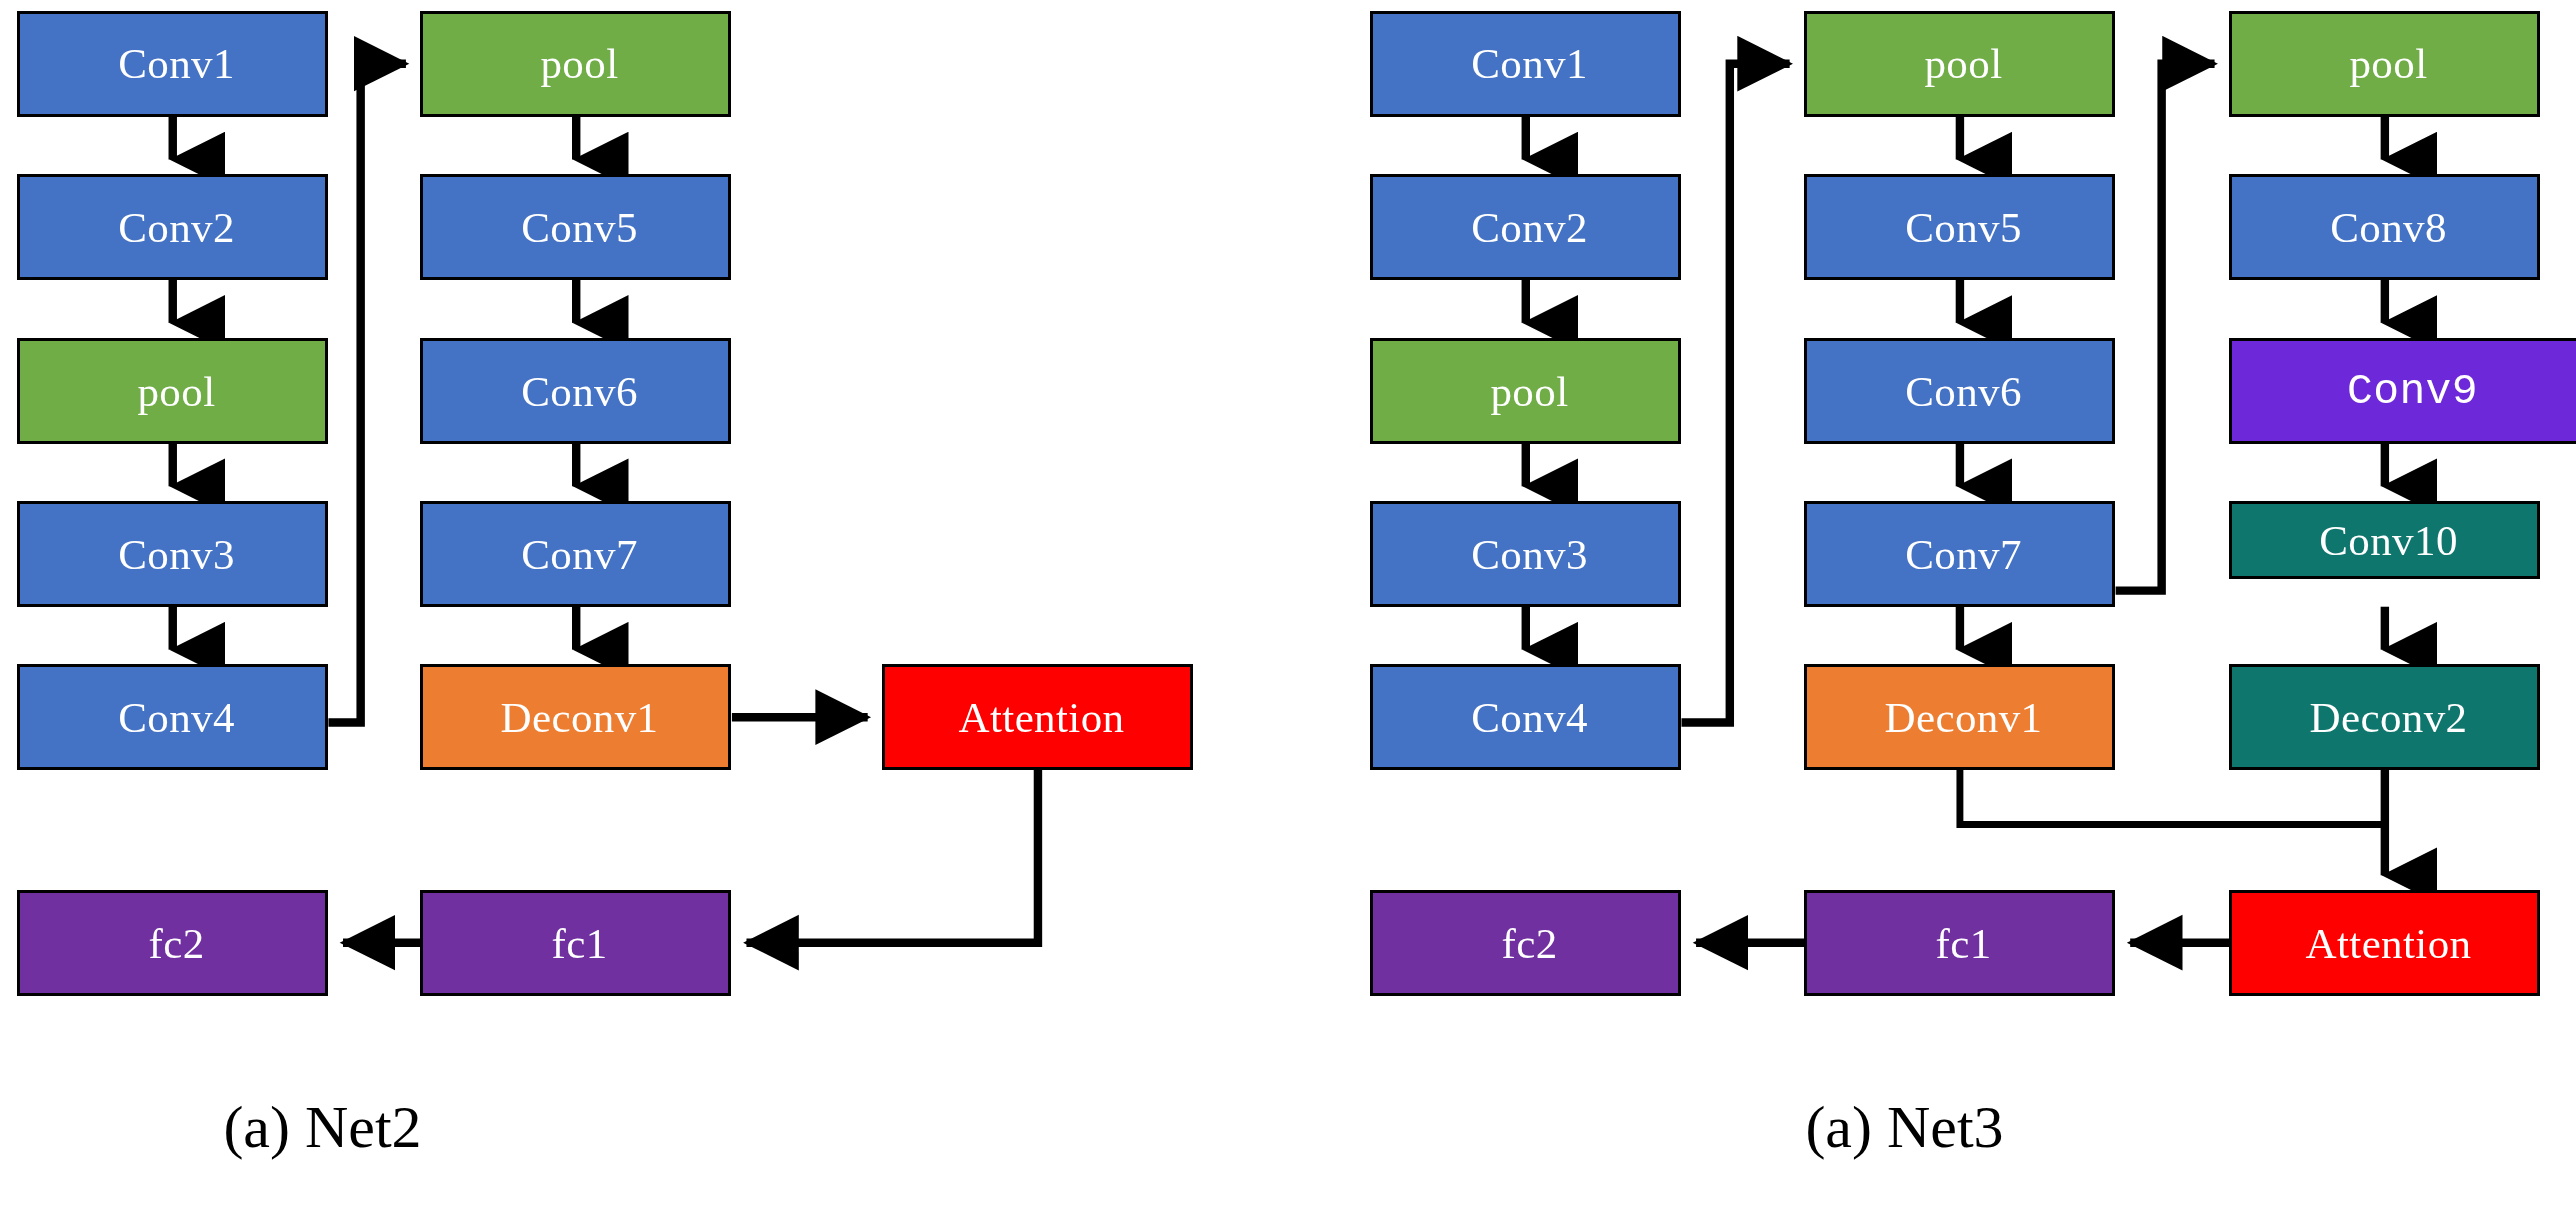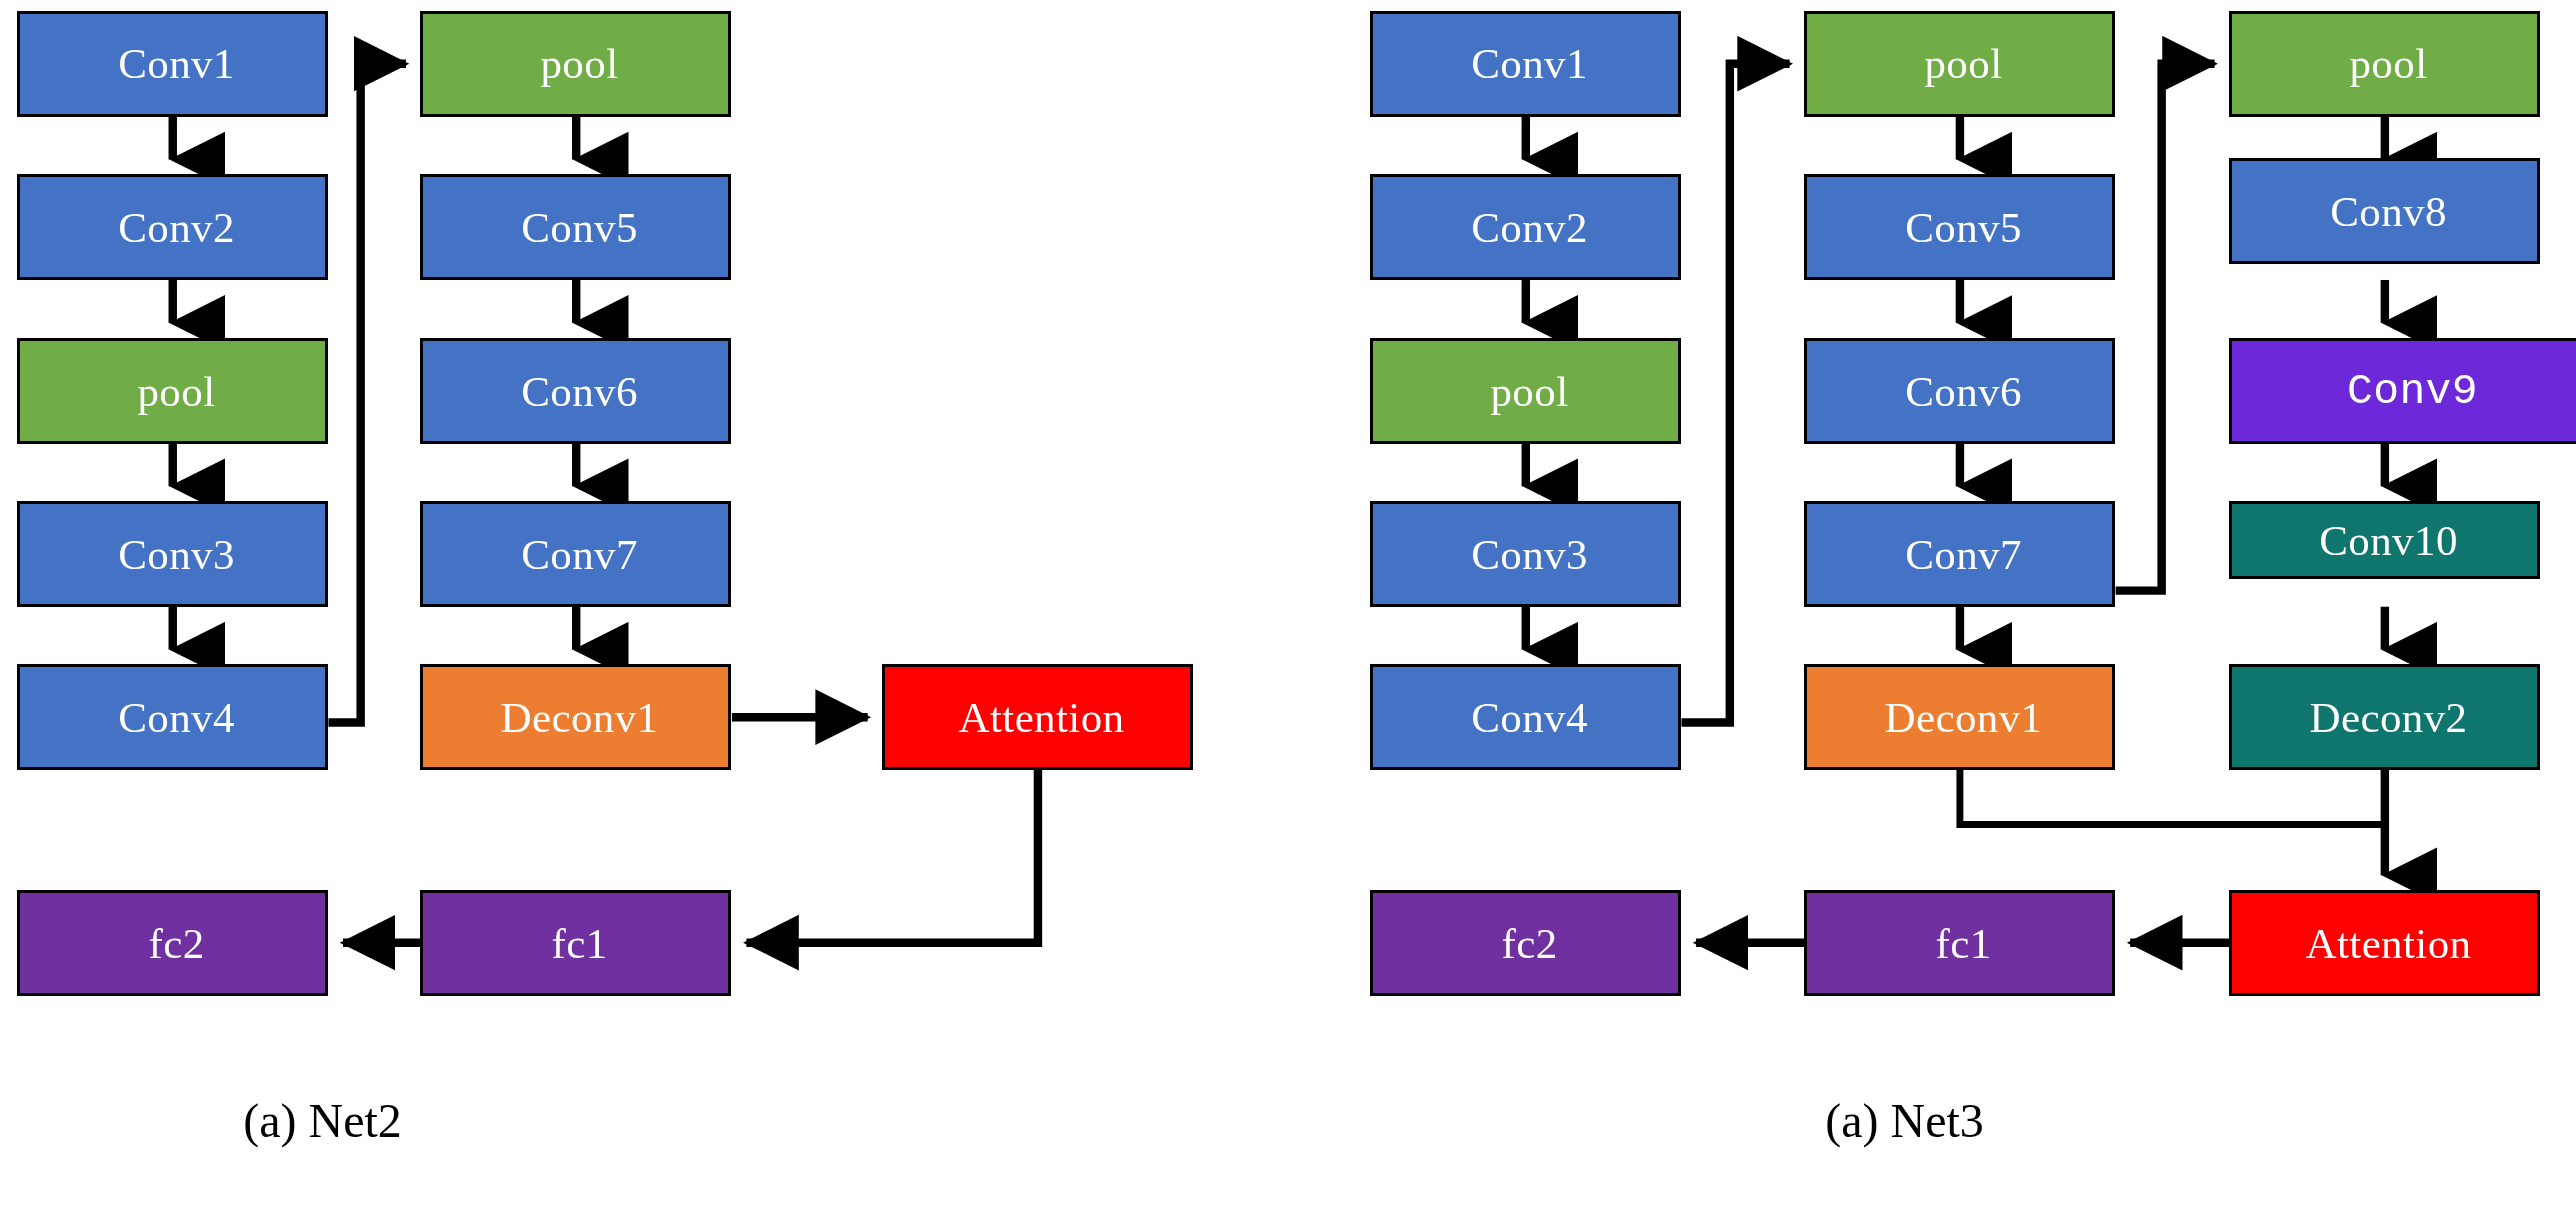--- a/index.html
+++ b/index.html
@@ -17,21 +17,21 @@
     font-size:43px;
     line-height:1;
     letter-spacing:0.4px;
     white-space:nowrap;
     padding-left:8px;
   }
   .caption{
     position:absolute;
     color:#000000;
     font-family:"Liberation Serif","DejaVu Serif",serif;
-    font-size:48px;
+    font-size:60px;
     white-space:nowrap;
     text-align:center;
   }
 </style>
 </head>
 <body>
 
 <div id="root">
 
   <svg class="edges" viewBox="0 0 3358 1571" xmlns="http://www.w3.org/2000/svg">
@@ -169,21 +169,21 @@
       </div>
     <div class="node" style="left: 1804px; top: 501px; width: 311px; height: 106px; background: rgb(68, 114, 196); border-color: rgb(0, 0, 0); color: rgb(255, 255, 255);">
         <span>Conv7</span>
       </div>
     <div class="node" style="left: 1804px; top: 664px; width: 311px; height: 106px; background: rgb(237, 125, 49); border-color: rgb(0, 0, 0); color: rgb(255, 255, 255);">
         <span>Deconv1</span>
       </div>
     <div class="node" style="left: 2229px; top: 10.7px; width: 311px; height: 106px; background: rgb(112, 173, 71); border-color: rgb(0, 0, 0); color: rgb(255, 255, 255);">
         <span>pool</span>
       </div>
-    <div class="node" style="left: 2229px; top: 158px; width: 311px; height: 106px; background: rgb(68, 114, 196); border-color: rgb(0, 0, 0); color: rgb(255, 255, 255);">
+    <div class="node" style="left: 2229px; top: 174px; width: 311px; height: 106px; background: rgb(68, 114, 196); border-color: rgb(0, 0, 0); color: rgb(255, 255, 255);">
         <span>Conv8</span>
       </div>
     <div class="node" style="left: 2229px; top: 338px; width: 359px; height: 106px; background: #6d28d9; border-color: rgb(0, 0, 0); color: rgb(255, 255, 255); font-family: Liberation Mono, monospace;">
         <span>Conv9</span>
       </div>
     <div class="node" style="left: 2229px; top: 501px; width: 311px; height: 78px; background: #0f766e; border-color: rgb(0, 0, 0); color: rgb(255, 255, 255);">
         <span>Conv10</span>
       </div>
     <div class="node" style="left: 2229px; top: 664px; width: 311px; height: 106px; background: #0f766e; border-color: rgb(0, 0, 0); color: rgb(255, 255, 255);">
         <span>Deconv2</span>

